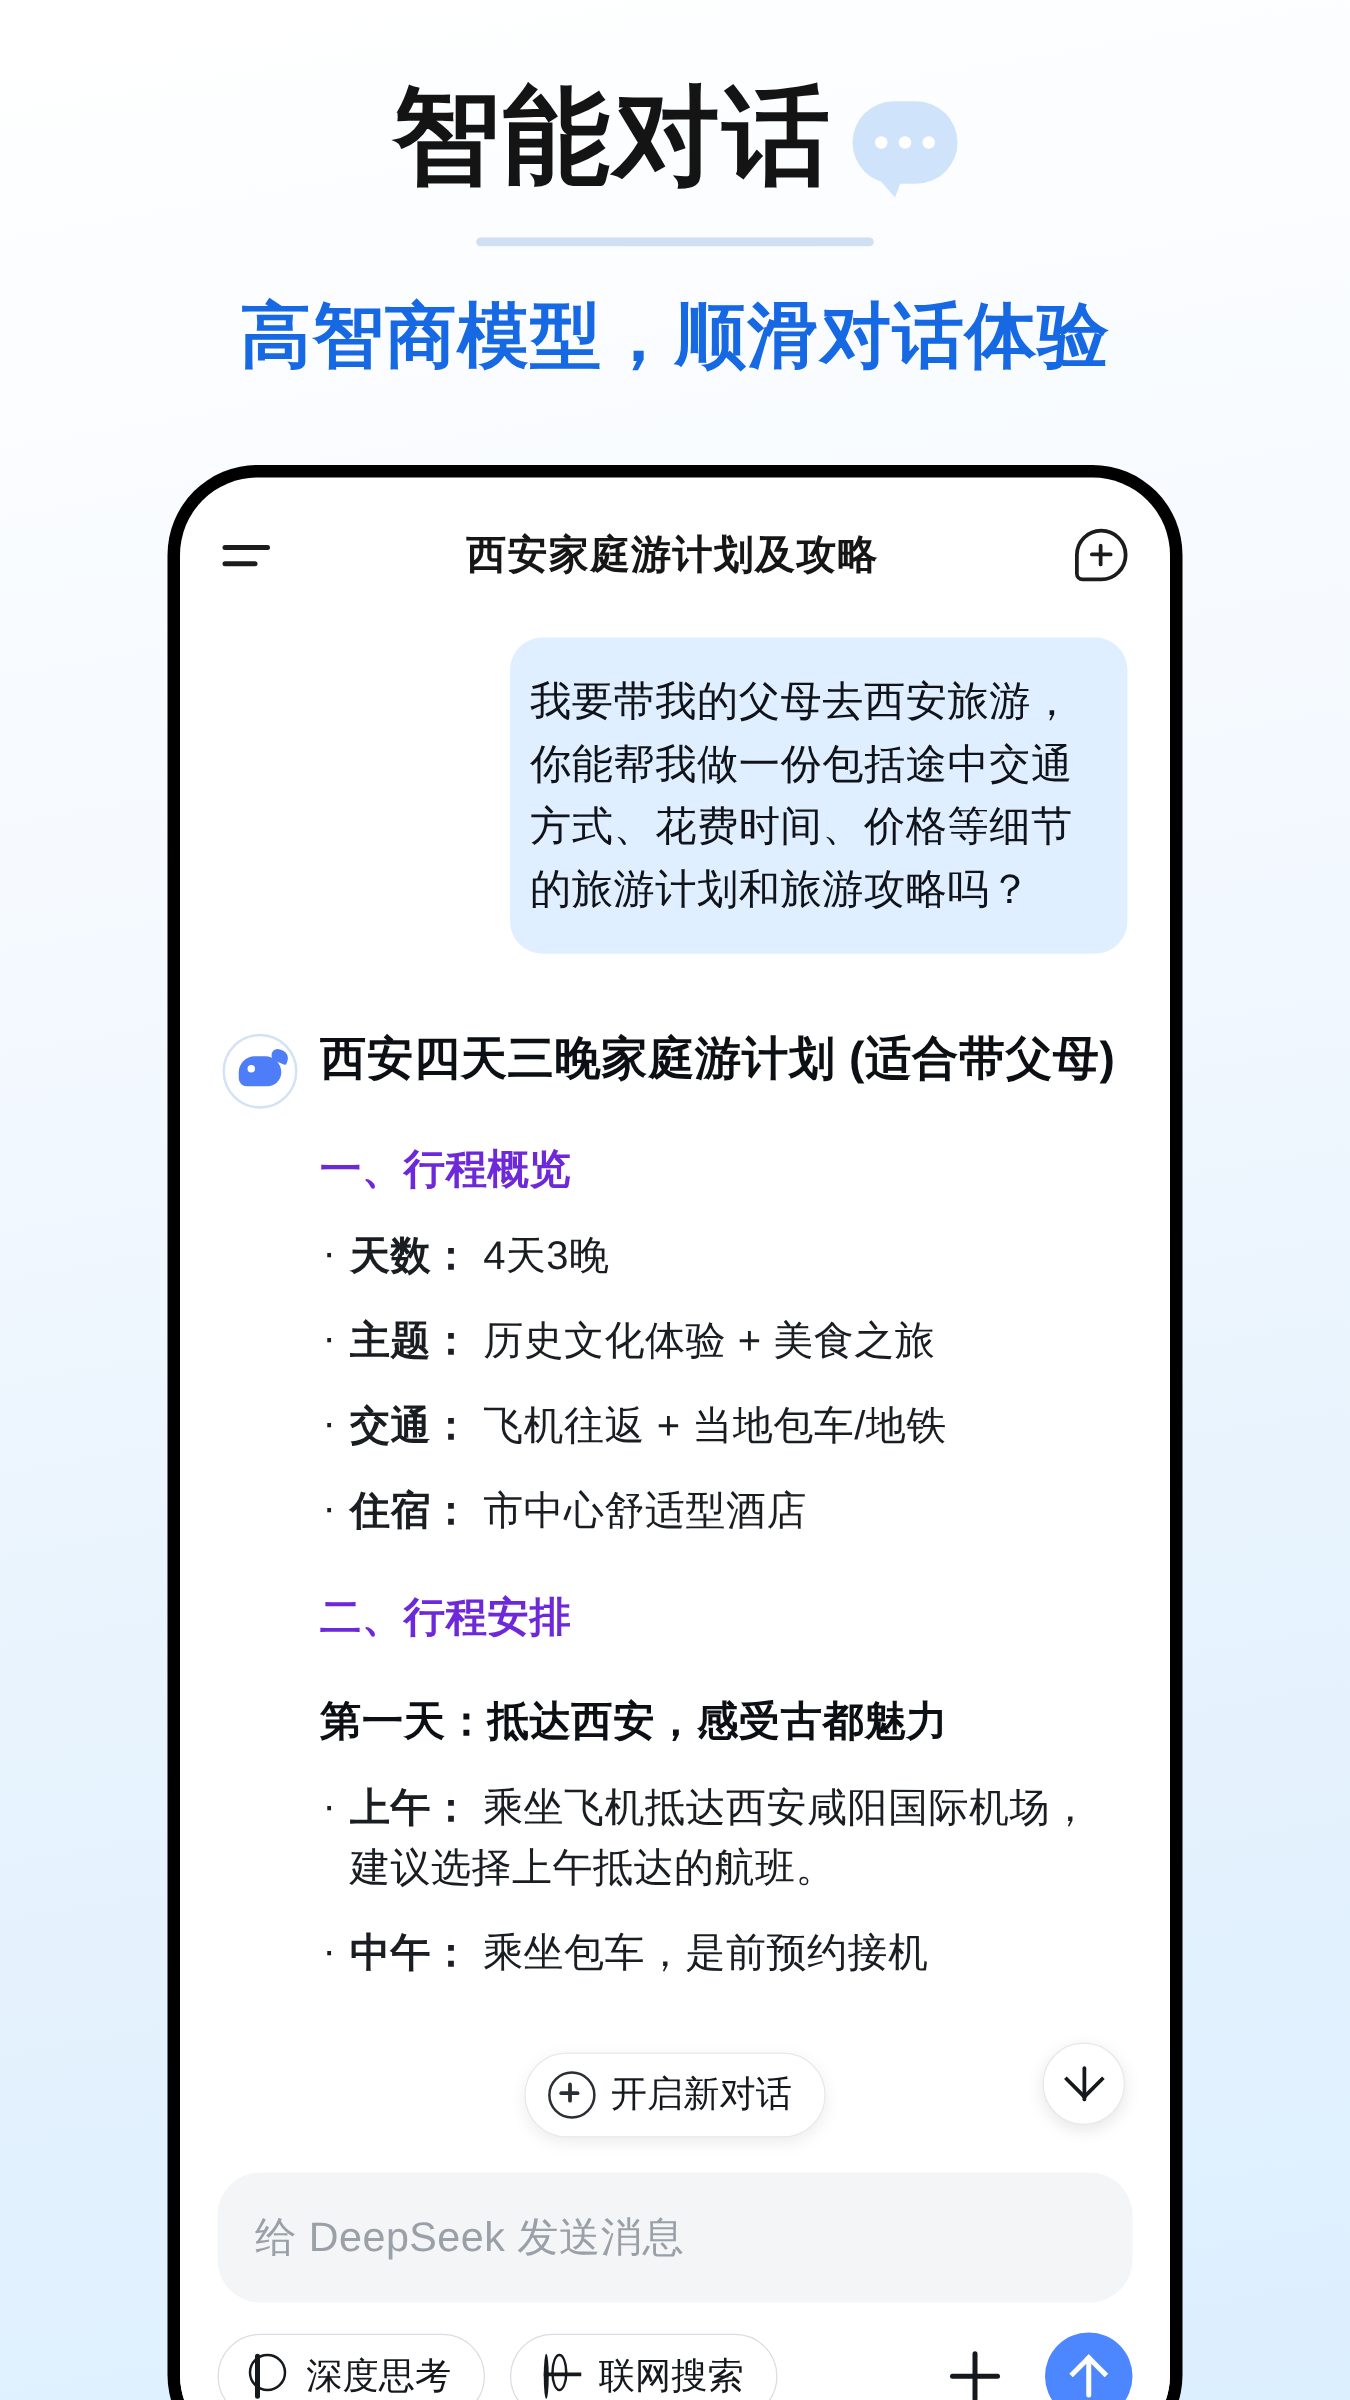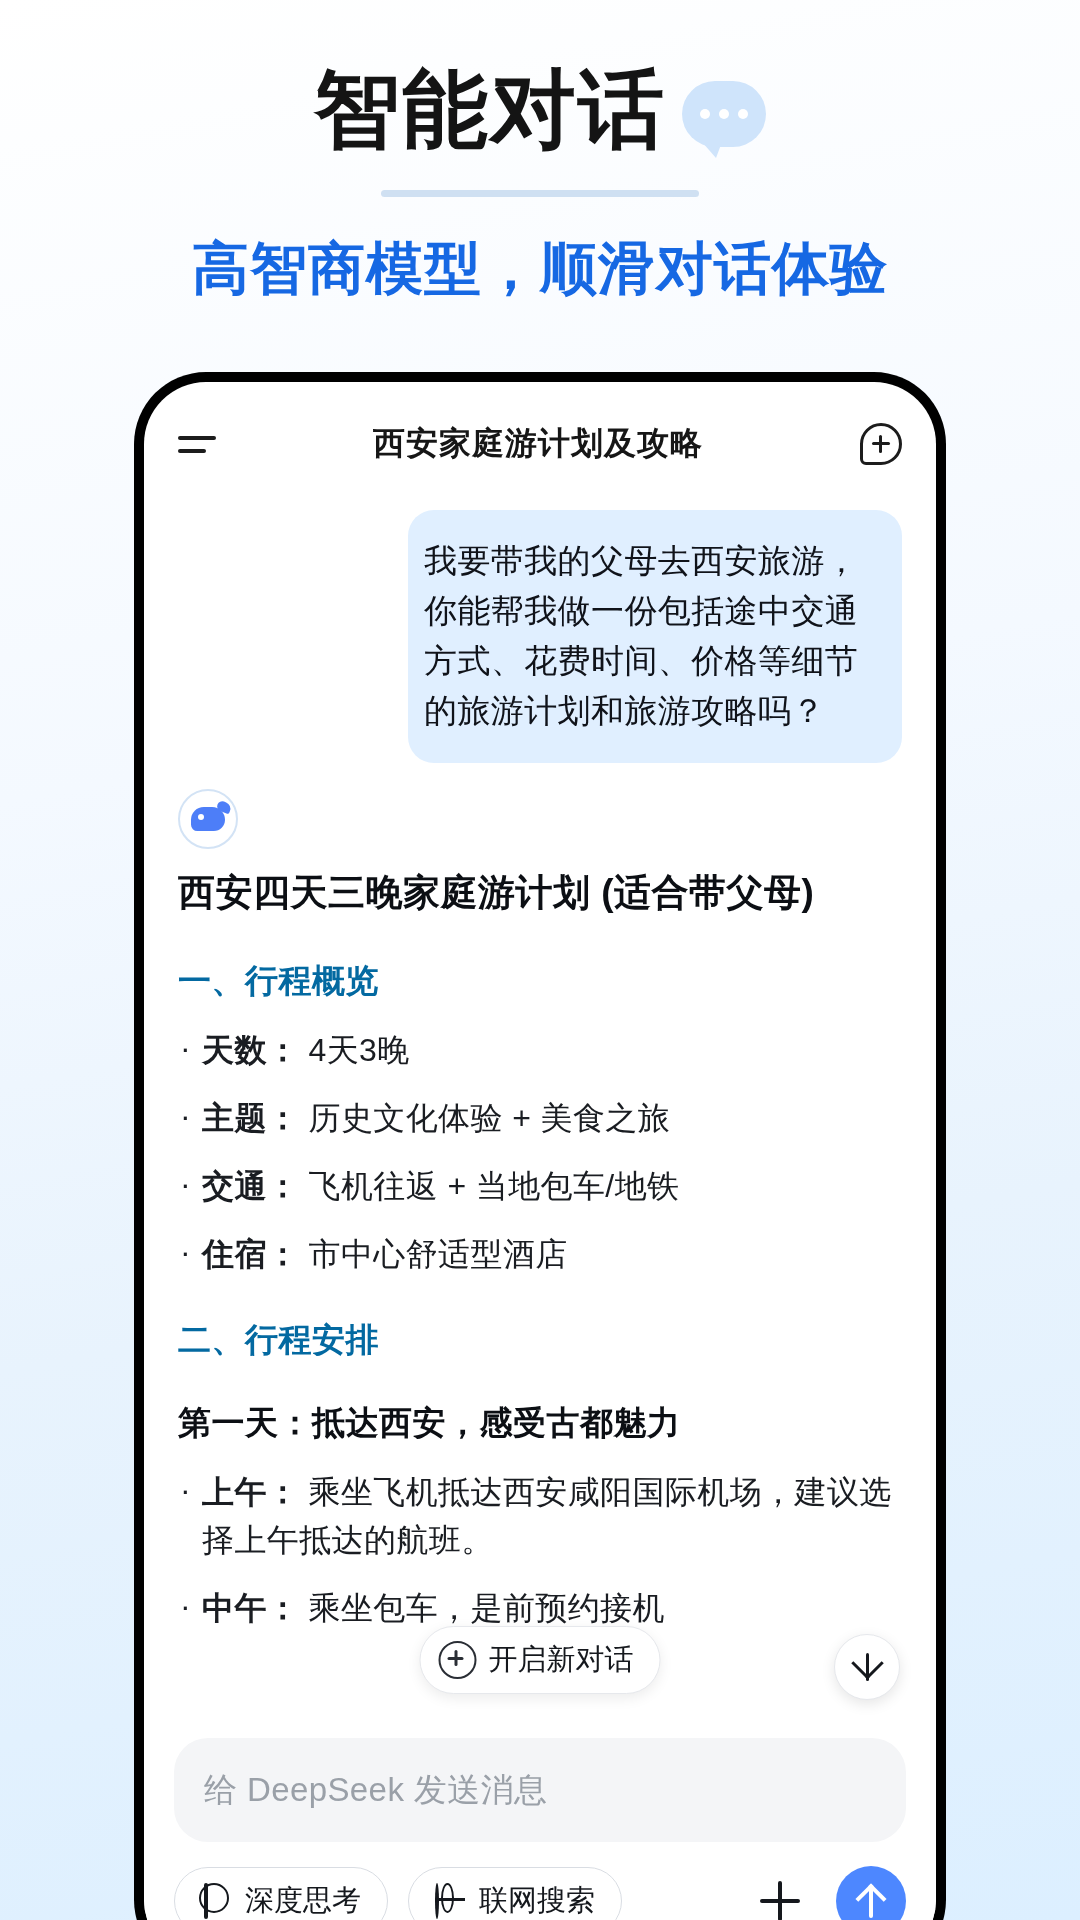--- a/index.html
+++ b/index.html
@@ -173,25 +173,24 @@
     background: #e0efff;
     border-radius: 26px;
     padding: 26px 16px;
     font-size: 33px;
     line-height: 1.52;
     color: #10131a;
     letter-spacing: 0.4px;
   }
 
   .ai-block {
-    margin-top: 20px;
+    margin-top: 58px;
     display: flex;
     align-items: flex-start;
     gap: 18px;
-    flex-direction: column;
   }
   .ai-avatar {
     flex: 0 0 auto;
     width: 56px;
     height: 56px;
     border-radius: 50%;
     border: 2px solid #d3e3f5;
     background: #ffffff;
     display: flex;
     align-items: center;
@@ -230,21 +229,21 @@
   .ai-title {
     font-size: 37px;
     font-weight: 700;
     color: #0c0f14;
     line-height: 1.42;
     letter-spacing: 0.5px;
   }
   .section-h {
     font-size: 33px;
     font-weight: 700;
-    color: #0369a1;
+    color: #6d28d9;
     margin-top: 40px;
     letter-spacing: 0.5px;
   }
   .bullets {
     margin: 22px 0 0 0;
     padding: 0;
     list-style: none;
   }
   .bullets li {
     font-size: 32px;
@@ -276,21 +275,21 @@
   }
   .fade-item {
     color: #b9bcc2;
   }
 
   
   .new-convo-pill {
     position: absolute;
     left: 50%;
     transform: translateX(-50%);
-    bottom: 268px;
+    bottom: 252px;
     display: flex;
     align-items: center;
     gap: 12px;
     background: #ffffff;
     border: 1px solid #e6e8ec;
     border-radius: 40px;
     padding: 13px 26px 13px 18px;
     box-shadow: 0 4px 14px rgba(0,0,0,0.08);
     font-size: 29px;
     color: #15181d;

